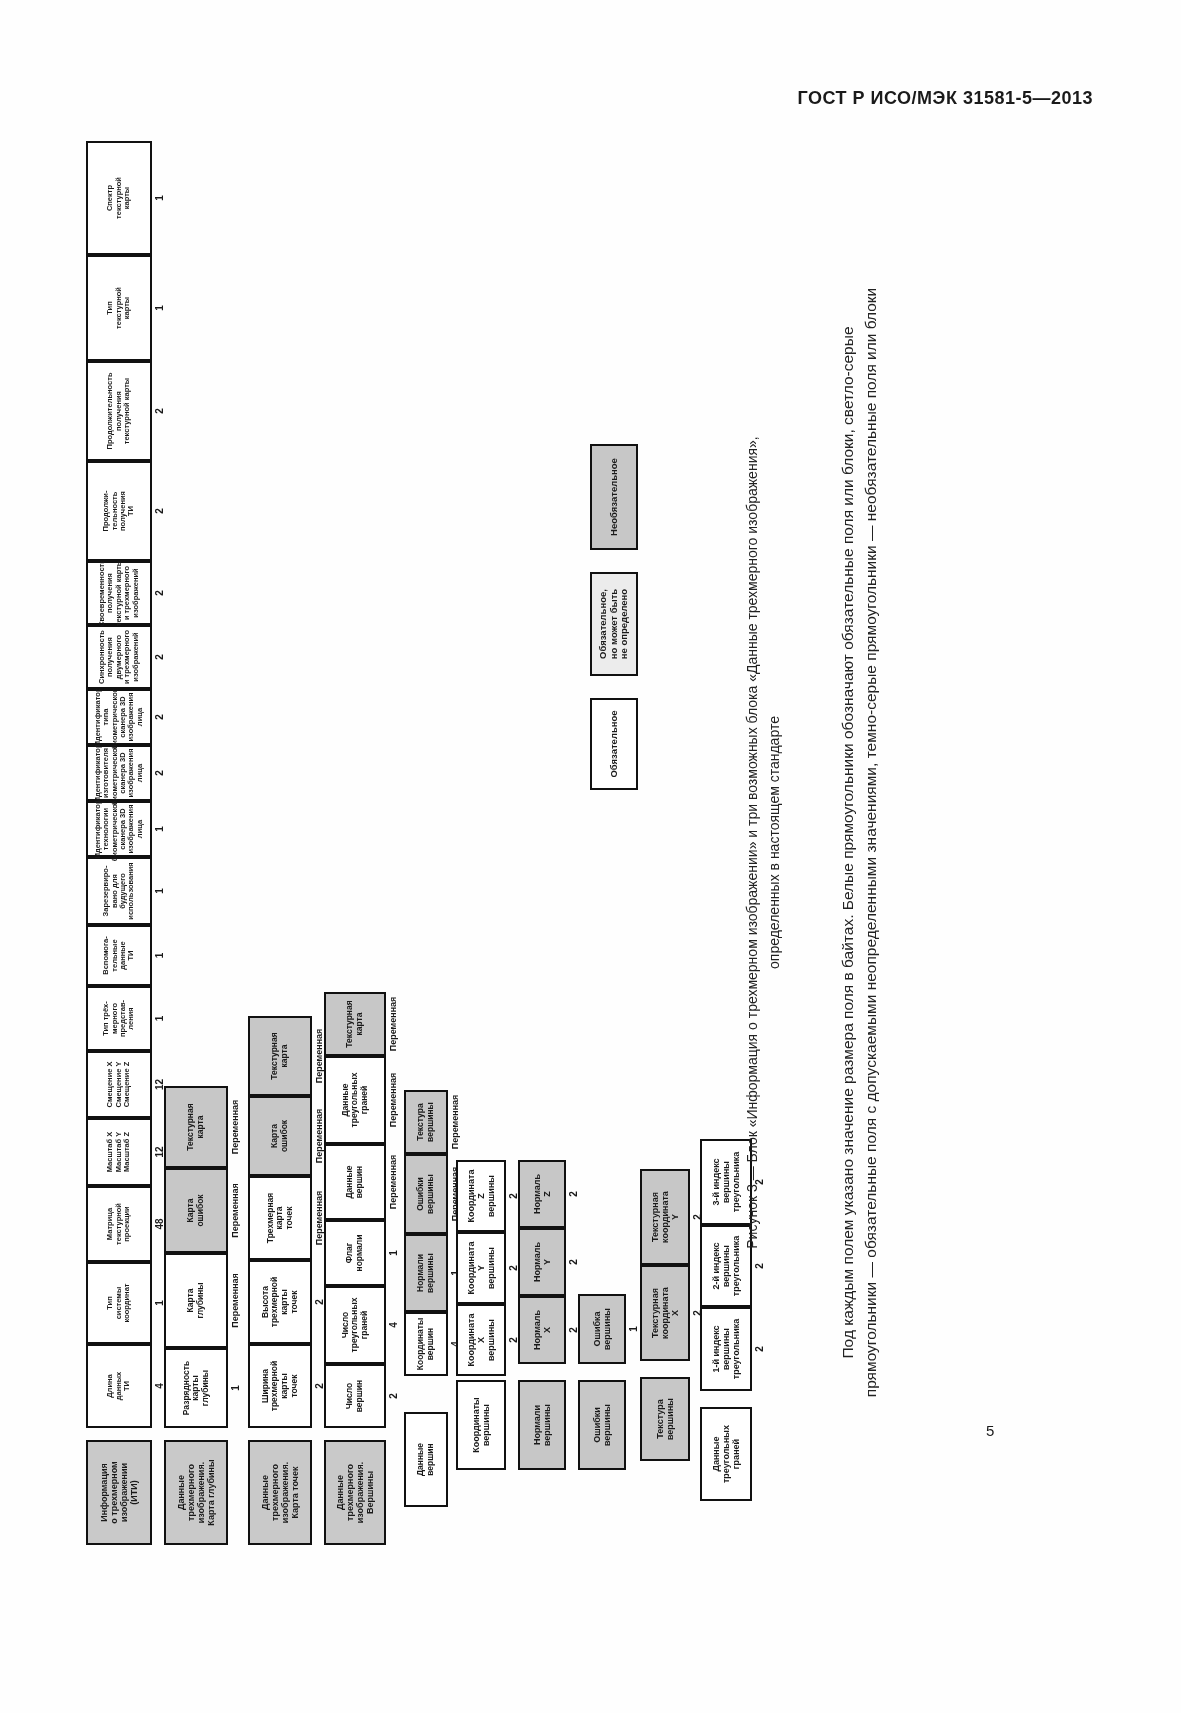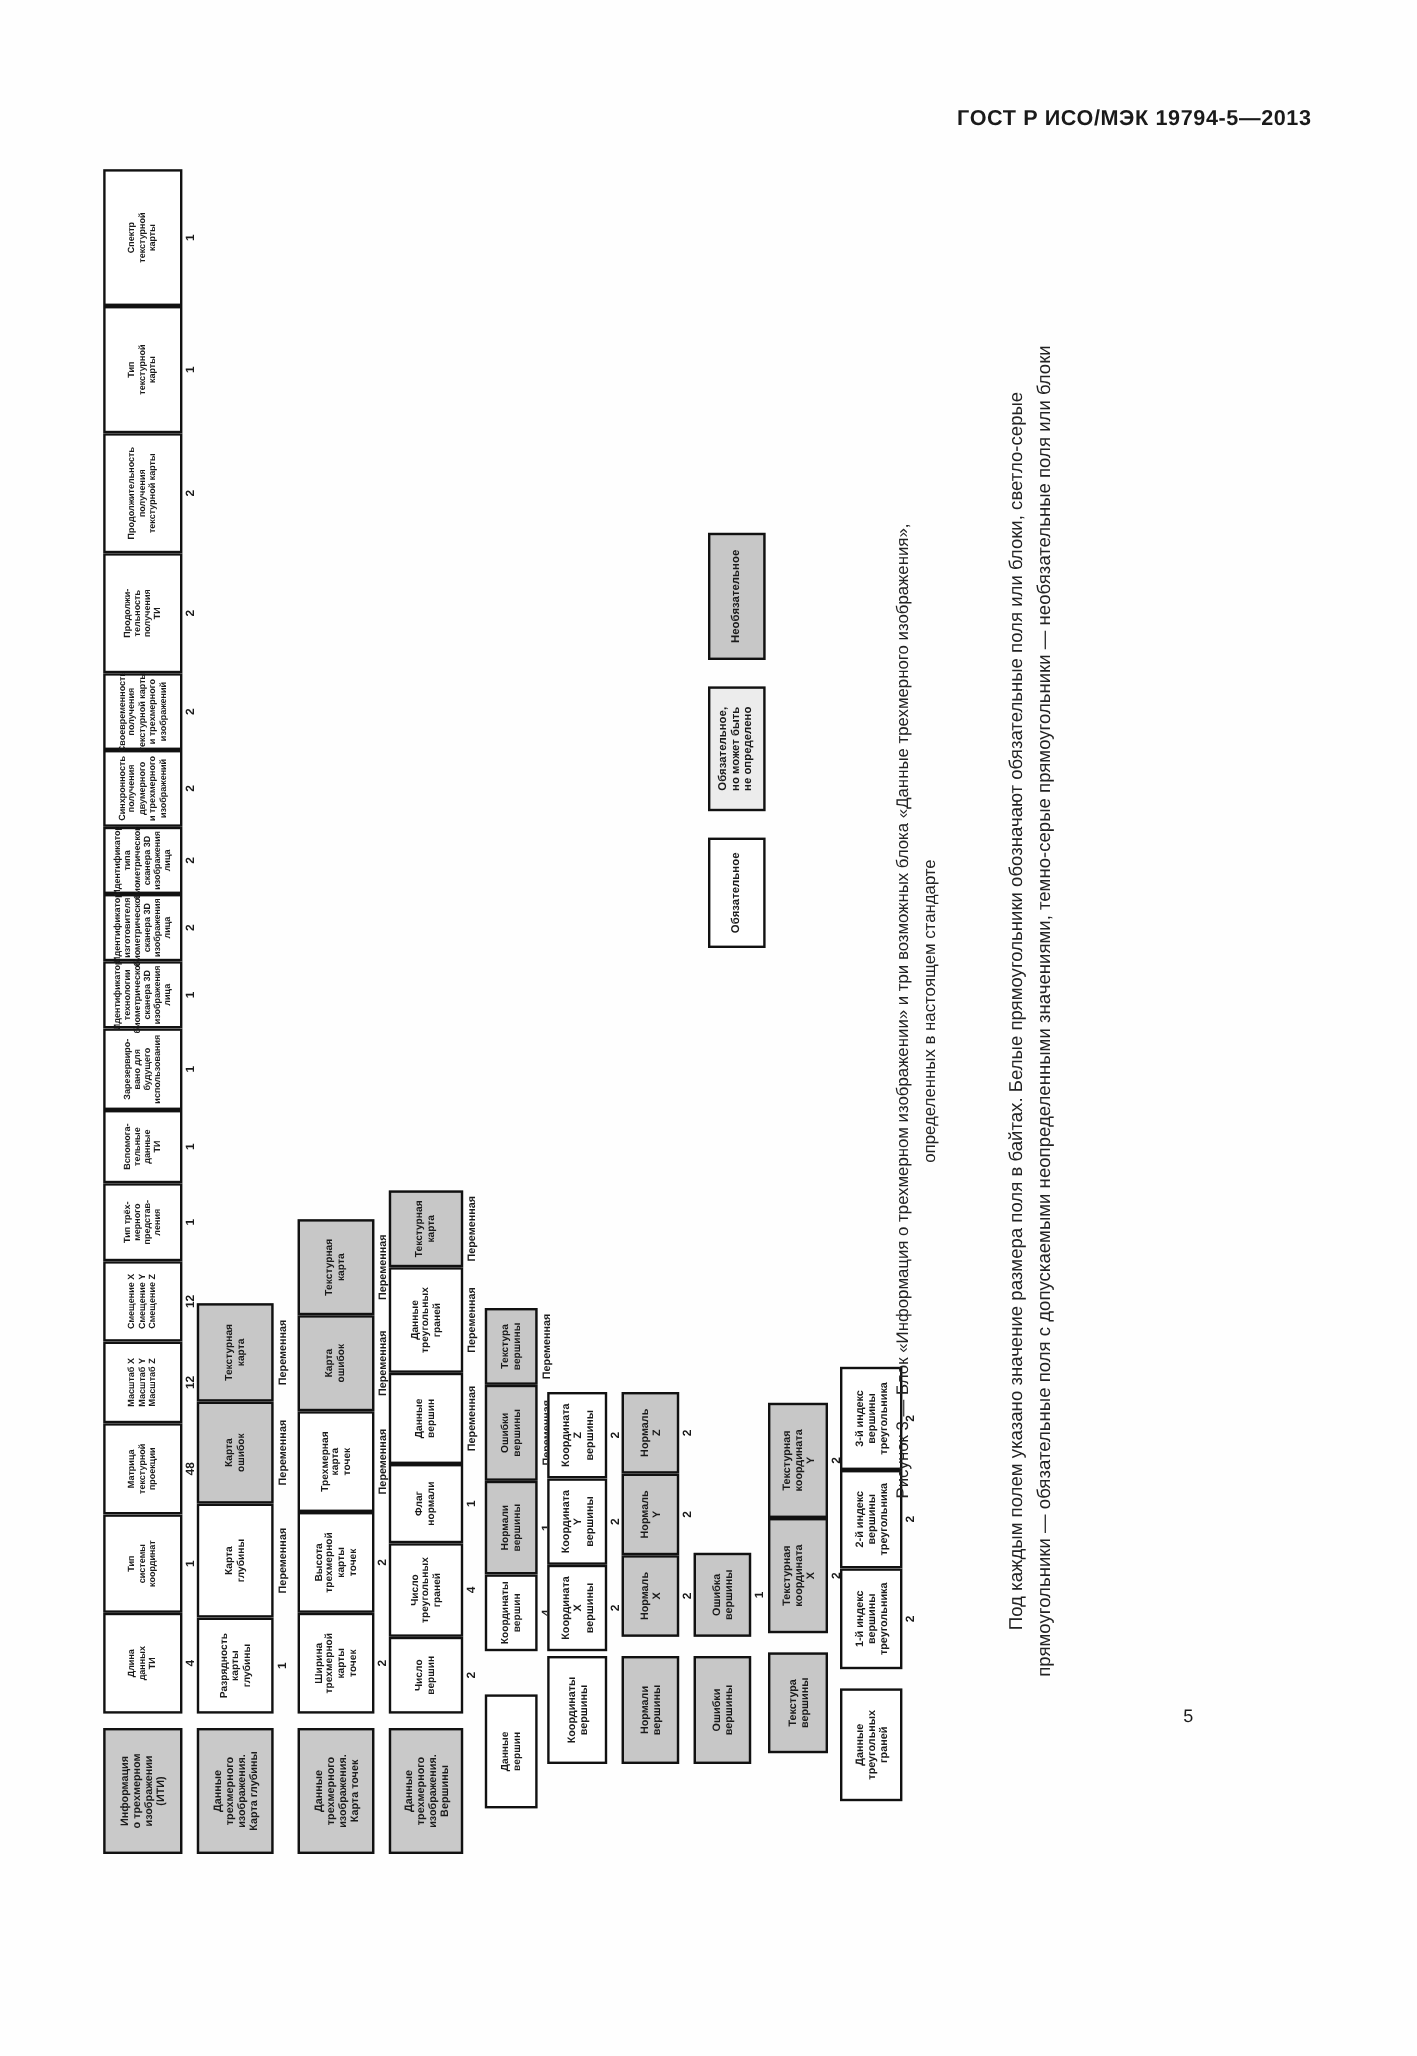--- a/index.html
+++ b/index.html
@@ -20,21 +20,21 @@
   .fsize{font-size:10px;font-weight:bold;margin-top:2px;white-space:nowrap;}
   .caption{position:absolute;top:662px;left:0;width:1405px;text-align:center;
            font-size:14px;line-height:1.55;color:#222;}
   .note{position:absolute;top:756px;left:6px;width:1393px;font-size:15.5px;
         line-height:1.5;color:#222;text-align:center;}
 </style>
 </head>
 <body>
 
 <div class="page">
-  <div class="hdr">ГОСТ Р ИСО/МЭК 19794-5—2013</div>
+  <div class="hdr">ГОСТ Р ИСО/МЭК 31581-5—2013</div>
 
   <div class="stage">
     <div id="diagram-stage">
         <div class="drow" style="top: 6px;">
           <div class="cell" style="width: 105px;">
             <div class="fbox header" style="height: 66px; font-size: 9px;">Информация
 о трехмерном
 изображении
 (ИТИ)</div>
           </div>

